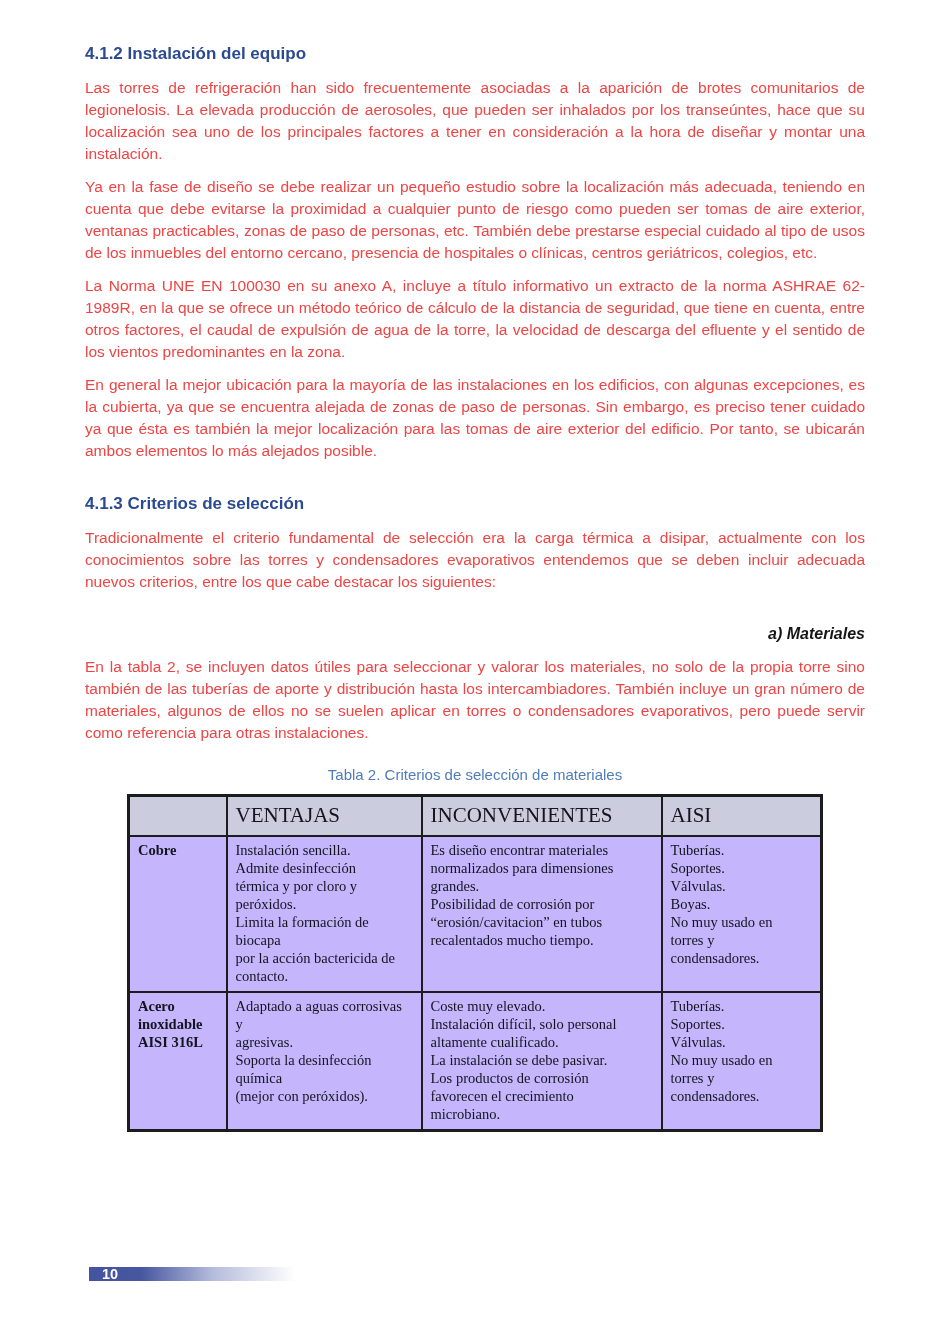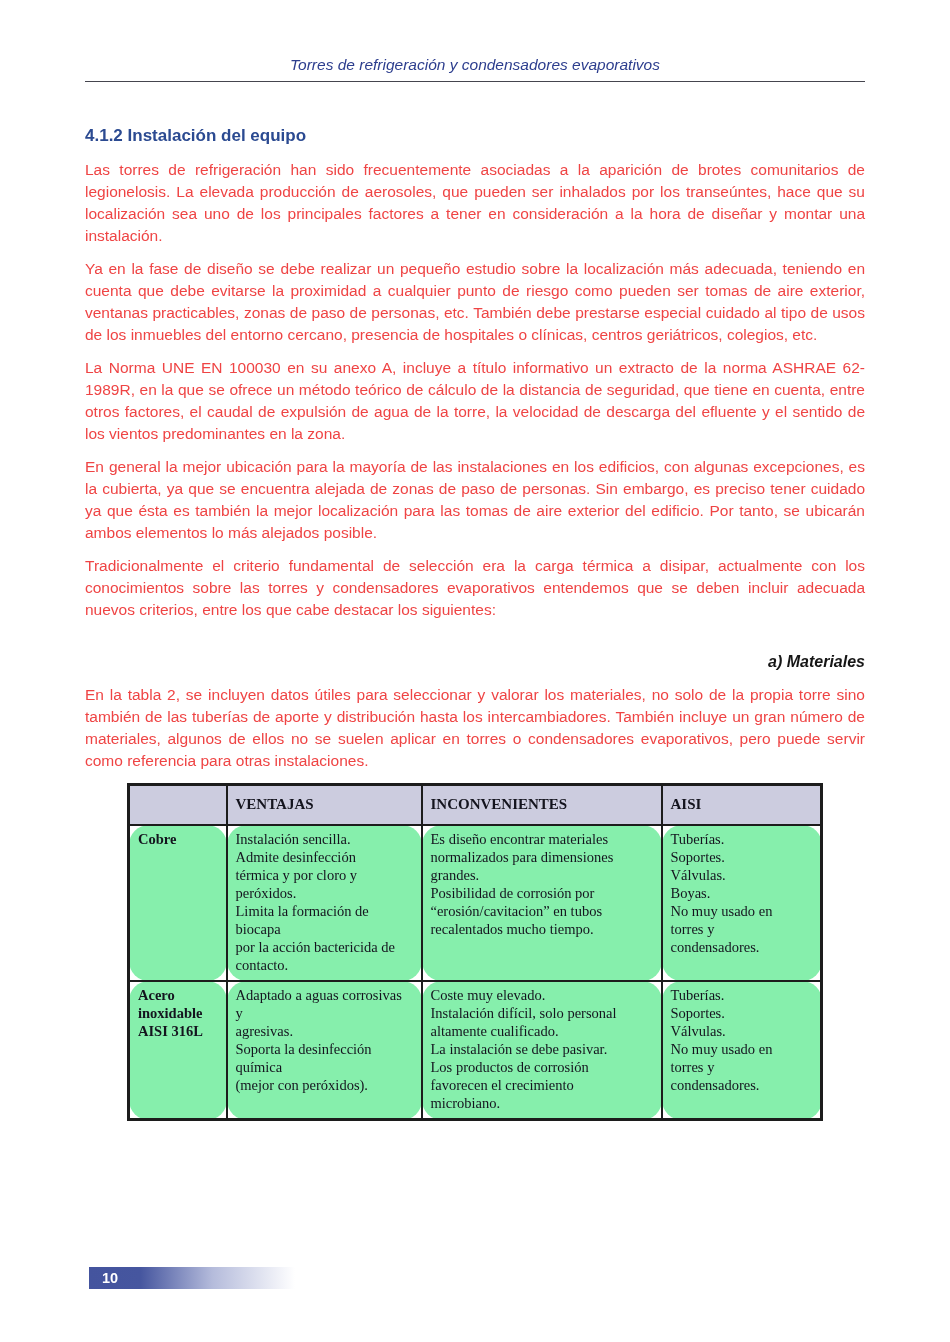--- a/index.html
+++ b/index.html
@@ -76,73 +76,70 @@
     table-layout: fixed;
   }
   table.materials-table th, table.materials-table td {
     border: 2px solid #1c1c1c;
     padding: 4px 8px 6px 8px;
     vertical-align: top;
     text-align: left;
   }
   table.materials-table th {
     background: #ccccdf;
-    font-weight: bold;
-    font-size: 15px;
+    font-weight: normal;
+    font-size: 21px;
     height: 28px;
     vertical-align: middle;
   }
   table.materials-table td {
-    background: #86efac;
+    background: #c4b5fd;
     white-space: pre-line;
     line-height: 18px;
-    border-radius: 20px;
   }
   td.material-name { font-weight: bold; }
 
   
   .footer-bar {
     position: absolute;
     left: 89px;
     top: 1267px;
     width: 206px;
-    height: 22px;
+    height: 14px;
     background: linear-gradient(to right, #44549e 0%, #46569f 25%, rgba(120,132,190,0.55) 60%, rgba(255,255,255,0) 100%);
     display: flex;
     align-items: center;
   }
   .footer-bar .page-number {
     color: #ffffff;
     font-weight: bold;
     font-size: 14.5px;
     padding-left: 13px;
   }
 </style>
 </head>
 <body>
 
 <div class="page">
   <div class="content">
 
-    <div class="running-header">
-      <div class="running-header-text">Torres de refrigeración y condensadores evaporativos</div>
-      <div class="header-rule"></div>
-    </div>
 
     <h2 class="section-heading">4.1.2 Instalación del equipo</h2>
     <p class="body-para">Las torres de refrigeración han sido frecuentemente asociadas a la aparición de brotes comunitarios de legionelosis. La elevada producción de aerosoles, que pueden ser inhalados por los transeúntes, hace que su localización sea uno de los principales factores a tener en consideración a la hora de diseñar y montar una instalación.</p>
     <p class="body-para">Ya en la fase de diseño se debe realizar un pequeño estudio sobre la localización más adecuada, teniendo en cuenta que debe evitarse la proximidad a cualquier punto de riesgo como pueden ser tomas de aire exterior, ventanas practicables, zonas de paso de personas, etc. También debe prestarse especial cuidado al tipo de usos de los inmuebles del entorno cercano, presencia de hospitales o clínicas, centros geriátricos, colegios, etc.</p>
     <p class="body-para">La Norma UNE EN 100030 en su anexo A, incluye a título informativo un extracto de la norma ASHRAE 62-1989R, en la que se ofrece un método teórico de cálculo de la distancia de seguridad, que tiene en cuenta, entre otros factores, el caudal de expulsión de agua de la torre, la velocidad de descarga del efluente y el sentido de los vientos predominantes en la zona.</p>
     <p class="body-para">En general la mejor ubicación para la mayoría de las instalaciones en los edificios, con algunas excepciones, es la cubierta, ya que se encuentra alejada de zonas de paso de personas. Sin embargo, es preciso tener cuidado ya que ésta es también la mejor localización para las tomas de aire exterior del edificio. Por tanto, se ubicarán ambos elementos lo más alejados posible.</p>
 
+    <h2 class="section-heading second">4.1.3 Criterios de selección</h2>
     <p class="body-para">Tradicionalmente el criterio fundamental de selección era la carga térmica a disipar, actualmente con los conocimientos sobre las torres y condensadores evaporativos entendemos que se deben incluir adecuada nuevos criterios, entre los que cabe destacar los siguientes:</p>
 
     <h3 class="subsection-heading">a) Materiales</h3>
     <p class="body-para">En la tabla 2, se incluyen datos útiles para seleccionar y valorar los materiales, no solo de la propia torre sino también de las tuberías de aporte y distribución hasta los intercambiadores. También incluye un gran número de materiales, algunos de ellos no se suelen aplicar en torres o condensadores evaporativos, pero puede servir como referencia para otras instalaciones.</p>
 
+    <div class="table-caption">Tabla 2. Criterios de selección de materiales</div>
 
     <table class="materials-table">
       <colgroup>
         <col style="width:98px">
         <col style="width:195px">
         <col style="width:240px">
         <col style="width:160px">
       </colgroup>
       <thead>
         <tr>

